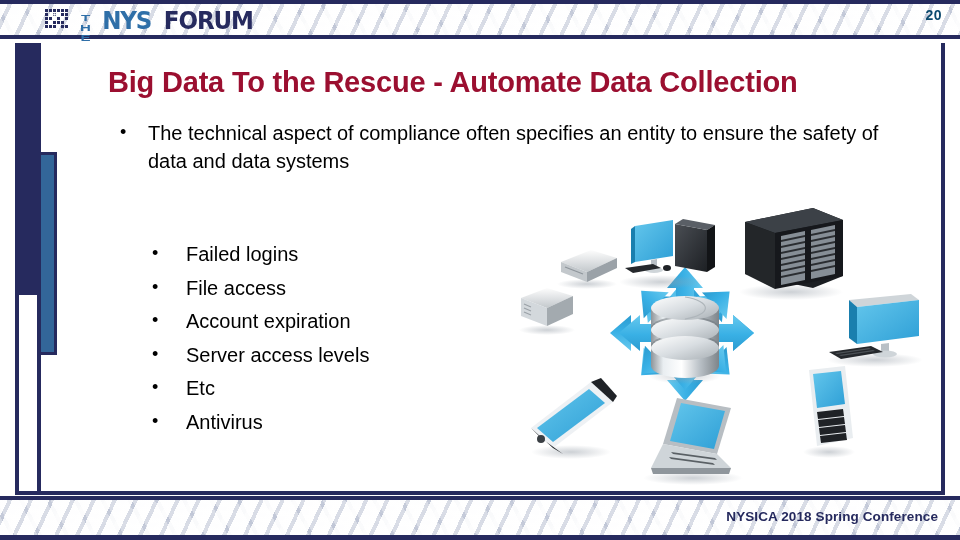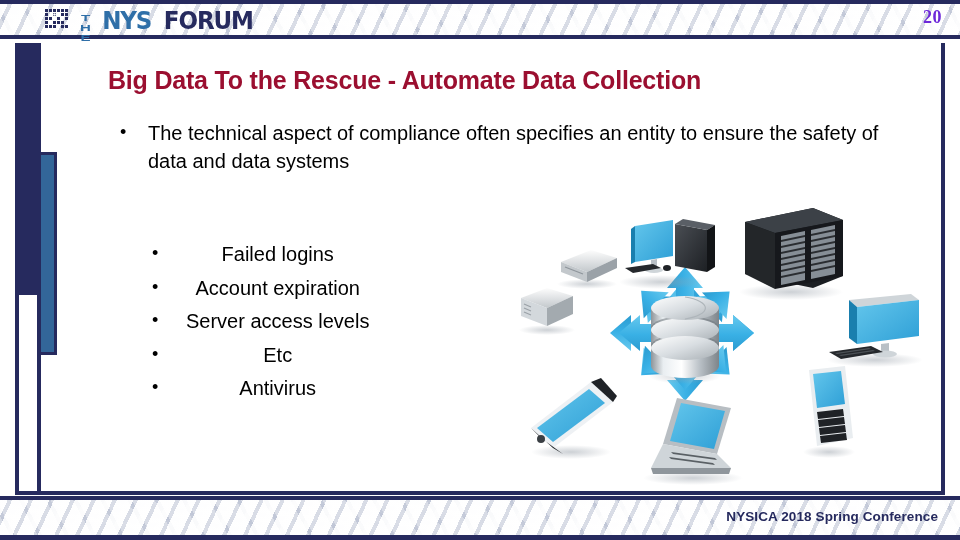--- a/index.html
+++ b/index.html
@@ -56,23 +56,22 @@
   #logo-forum {
     font-family: "DejaVu Sans", sans-serif;
     font-size: 25px; font-weight: bold; color: #262a5e;
     letter-spacing: -1.2px; line-height: 1;
     transform: scaleX(.92);
   }
 
   
   #page-number {
     position: absolute; right: 18px; top: 7px;
-    font-size: 18px; font-weight: bold; color: #6d28d9;
+    font-size: 14px; font-weight: bold; color: #0c4a6e;
     letter-spacing: .5px;
-    font-family: Liberation Serif, serif;
   }
 
   
   #content-frame {
     position: absolute; left: 15px; top: 43px;
     width: 930px; height: 452px;
     border: 4px solid #262a5e;
     border-top: none;
     background: #ffffff;
   }
@@ -94,21 +93,21 @@
     position: absolute; left: 15px; top: 295px;
     width: 26px; height: 200px;
     border-left: 4px solid #262a5e;
     border-right: 4px solid #262a5e;
   }
 
   
   #title {
     position: absolute; left: 108px; top: 66px;
     width: 800px;
-    font-size: 25px; font-weight: bold;
+    font-size: 29px; font-weight: bold;
     color: #9b0f30;
     letter-spacing: -.2px;
     white-space: nowrap;
   }
 
   #body-list {
     position: absolute; left: 106px; top: 104px;
     width: 800px;
     list-style: none;
     margin-top: 16px;
@@ -122,21 +121,20 @@
   }
   #body-list li::before {
     content: "\2022";
     position: absolute; left: 14px; top: 0;
     font-size: 18px;
   }
 
   #sub-list {
     position: absolute; left: 140px; top: 238px;
     list-style: none;
-    text-align: center;
   }
   #sub-list li {
     position: relative;
     font-size: 20px; color: #000;
     line-height: 1.68;
     padding-left: 46px;
     white-space: nowrap;
   }
   #sub-list li::before {
     content: "\2022";
@@ -218,20 +216,21 @@
   <div id="blue-bar"></div>
 
   <div id="title">Big Data To the Rescue - Automate Data Collection</div>
 
   <ul id="body-list">
     <li>The technical aspect of compliance often specifies an entity to ensure the safety of data and data systems</li>
   </ul>
 
   <ul id="sub-list">
     <li>Failed logins</li>
+    <li>File access</li>
     <li>Account expiration</li>
     <li>Server access levels</li>
     <li>Etc</li>
     <li>Antivirus</li>
   </ul>
 
   <div id="diagram">
     <svg viewBox="0 0 440 300">
       <defs>
         <linearGradient id="gCyl" x1="0" y1="0" x2="1" y2="0">

